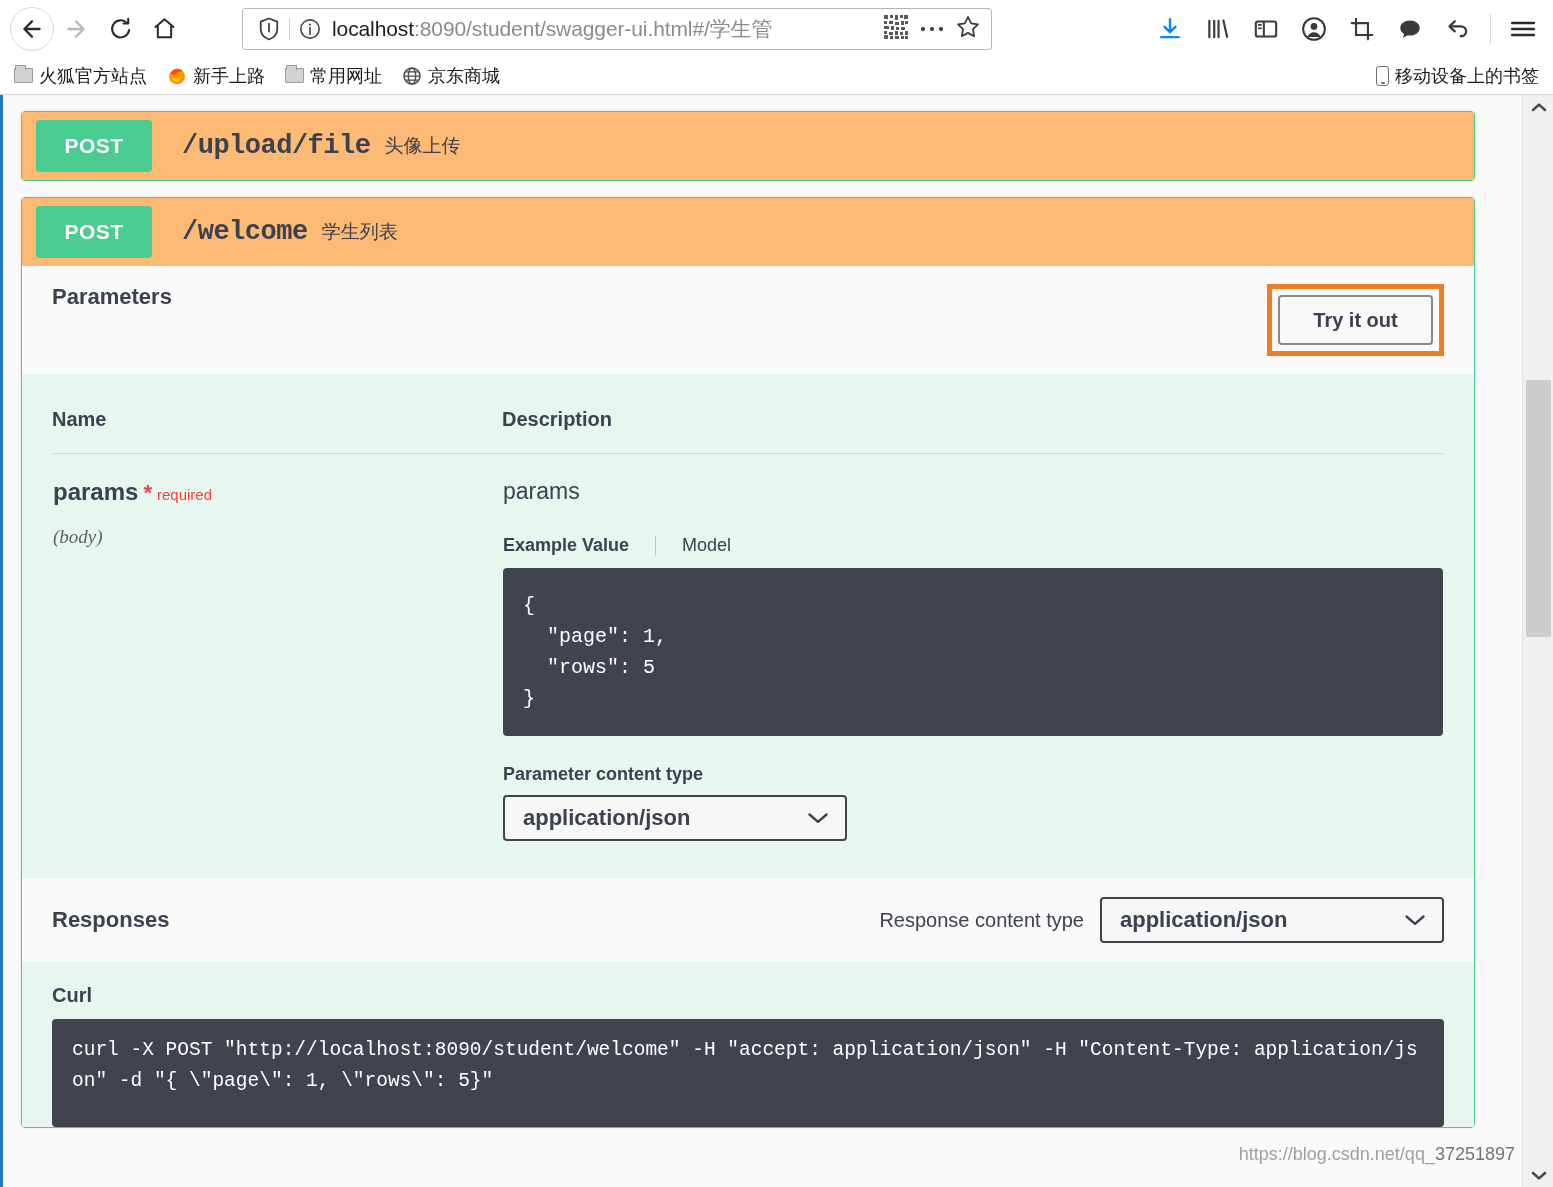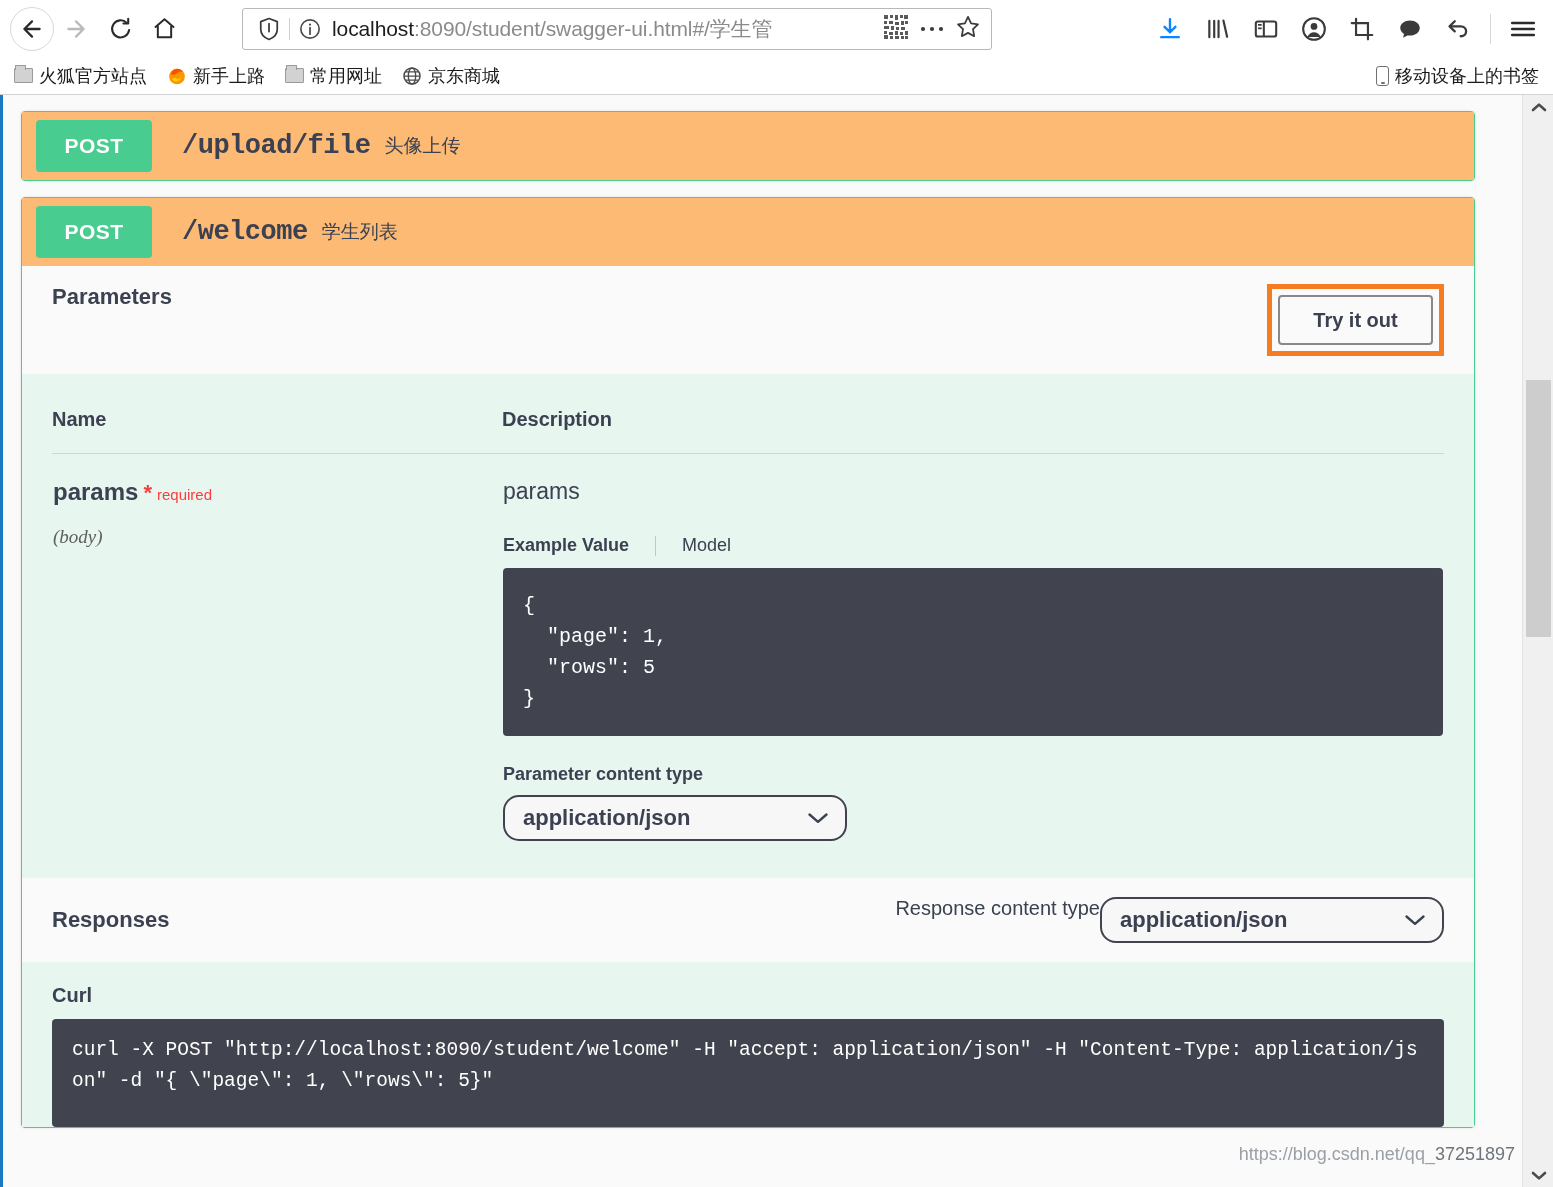--- a/index.html
+++ b/index.html
@@ -273,36 +273,36 @@
   }
 
   .field-label {
     font-size: 18px; font-weight: bold; color: #3b4151;
     margin-top: 28px;
   }
   .select-box {
     margin-top: 10px;
     width: 344px; height: 46px;
     border: 2px solid #41444e;
-    border-radius: 16px;
+    border-radius: 4px;
     background: #f7f7f7;
     display: flex; align-items: center; justify-content: space-between;
     padding: 0 16px 0 18px;
     font-size: 22px; font-weight: bold; color: #3b4151;
     cursor: pointer;
   }
   .select-box .chev { font-size: 20px; font-weight: bold; color: #3b4151; }
 
   .responses-head {
     background: #fafafa;
     display: flex; align-items: center; justify-content: space-between;
     padding: 18px 30px;
     min-height: 84px;
   }
-  .resp-right { display: flex; }
+  .resp-right { display: flex; align-items: center; gap: 16px; }
   .resp-ct-label { font-size: 20px; color: #3b4151; }
   .select-box.wide { width: 344px; margin-top: 0; }
 
   .curl-area { background: #e8f6f0; padding: 22px 30px 0 30px; }
   .curl-title { font-size: 20px; font-weight: bold; color: #3b4151; margin-bottom: 12px; }
   .curl-code {
     background: #41444e; color: #ffffff;
     border-radius: 4px;
     font-family: "Liberation Mono", "DejaVu Sans Mono", monospace;
     font-size: 19.5px; line-height: 1.6;

